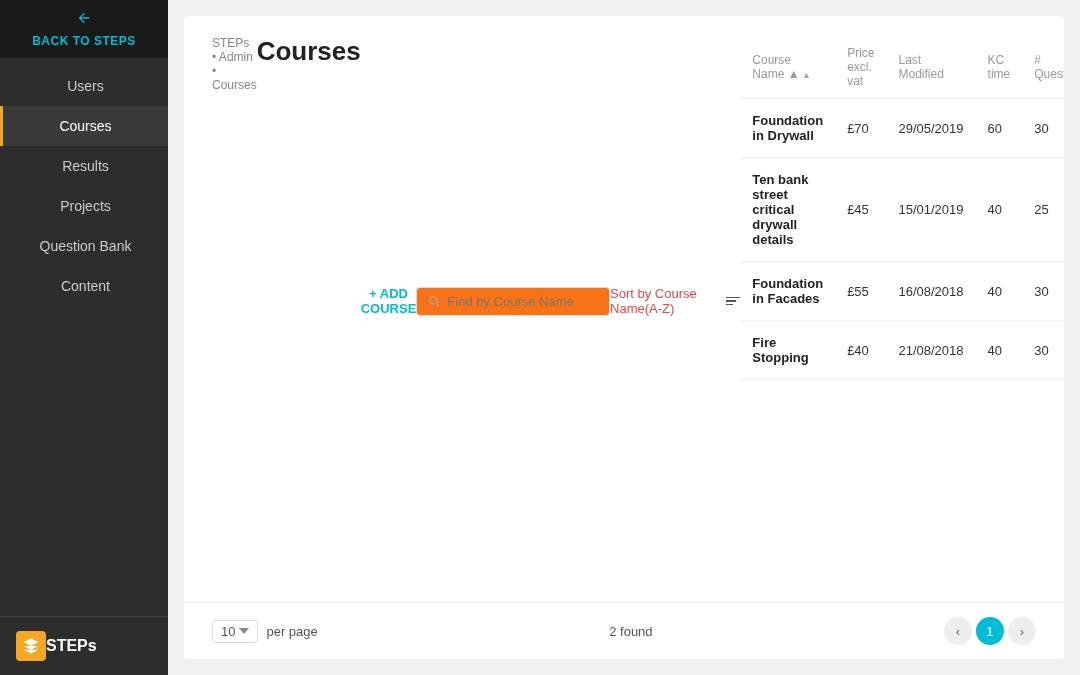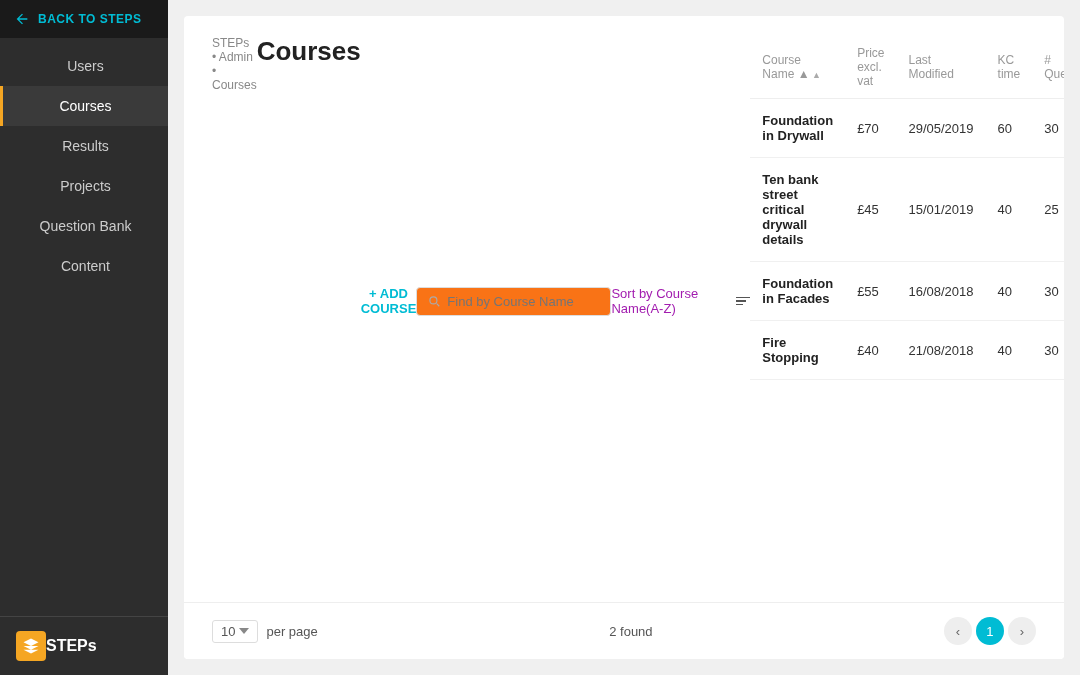--- a/index.html
+++ b/index.html
@@ -20,20 +20,21 @@
       gap: 8px;
       padding: 10px 14px;
       background: #1a1a1a;
       color: #00bcd4;
       font-size: 12px;
       font-weight: 700;
       letter-spacing: 0.5px;
       cursor: pointer;
       text-transform: uppercase;
       min-height: 38px;
+      flex-direction: column;
     }
     .sidebar-back svg { width: 16px; height: 16px; fill: #00bcd4; flex-shrink: 0; }
     .sidebar-nav { flex: 1; padding-top: 8px; }
     .sidebar-item {
       display: flex;
       align-items: center;
       padding: 12px 28px;
       color: #ccc;
       font-size: 14px;
       cursor: pointer;
@@ -128,23 +129,23 @@
       border: none;
       outline: none;
       font-size: 13px;
       color: #333;
       width: 100%;
       background: transparent;
     }
     .sort-control {
       display: flex;
       align-items: center;
-      gap: 16px;
-      font-size: 13px;
-      color: #a21caf;
+      gap: 6px;
+      font-size: 13px;
+      color: #ef4444;
       cursor: pointer;
     }
     .sort-icon { display: flex; flex-direction: column; gap: 2px; }
     .sort-icon span { display: block; width: 14px; height: 1.5px; background: #555; }
     .sort-icon span:nth-child(2) { width: 10px; }
     .sort-icon span:nth-child(3) { width: 7px; }
 
     
     .table-container { flex: 1; }
     table {

